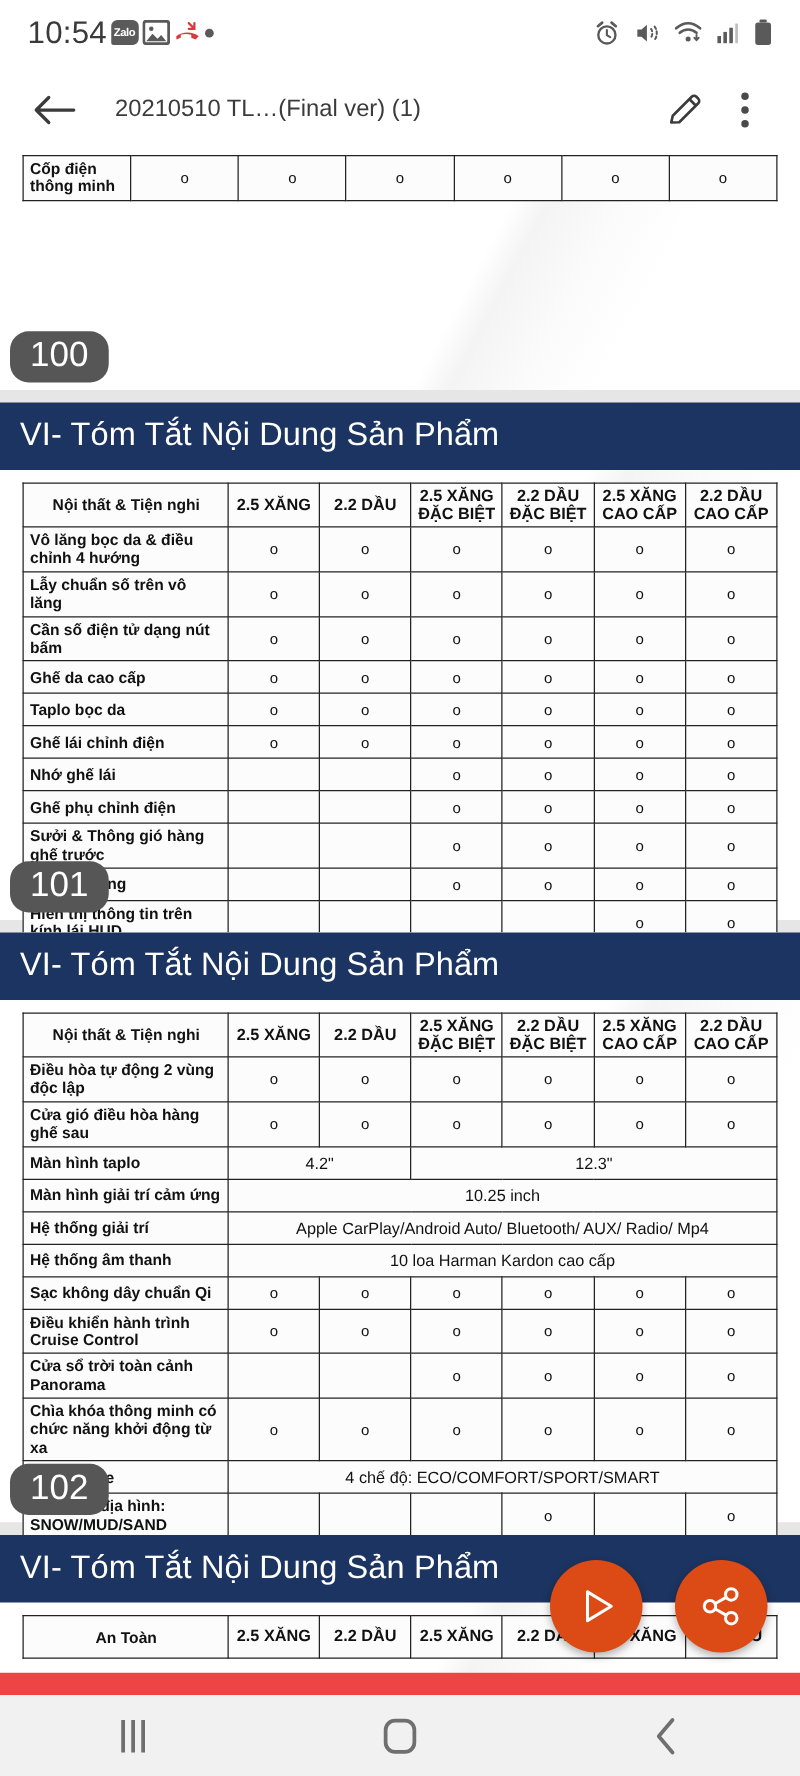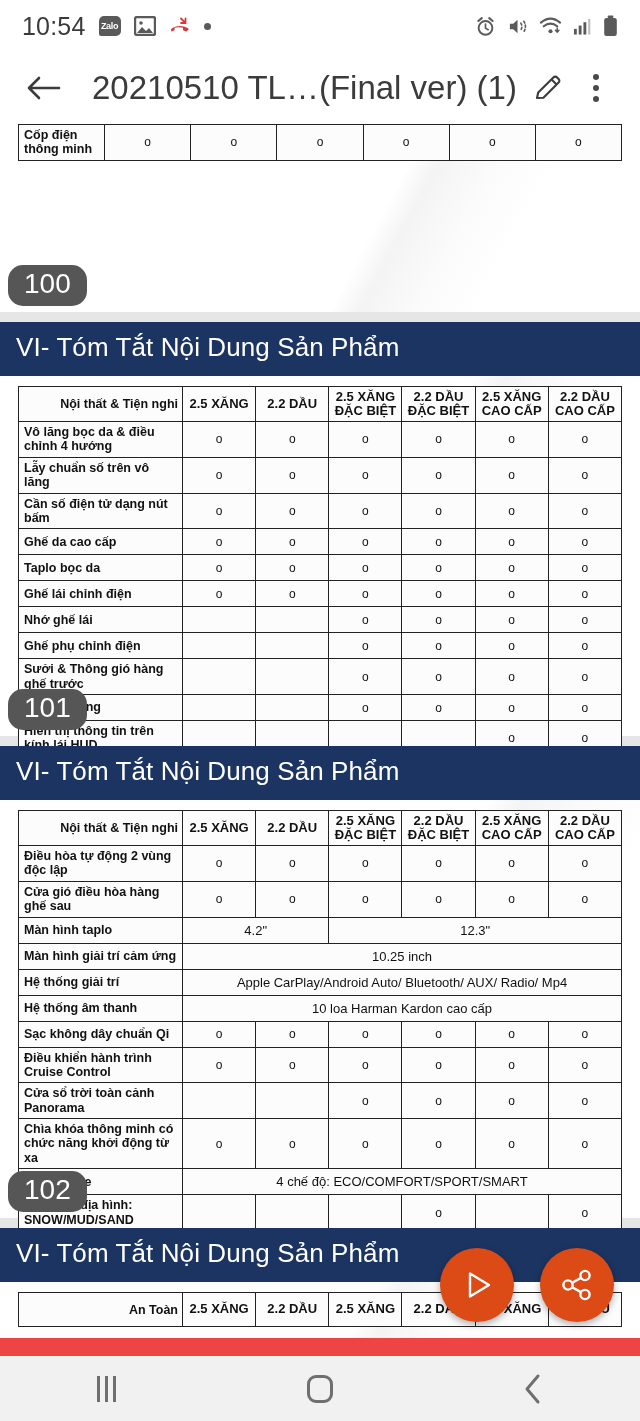--- a/index.html
+++ b/index.html
@@ -10,38 +10,38 @@
     overflow: hidden;
   }
   #root { position: relative; width: 640px; height: 1421px; background: #f1f1f1; }
 
   
   .statusbar {
     position: absolute; top: 0; left: 0; width: 640px; height: 52px;
     background: #ffffff; display: flex; align-items: center;
     padding: 0 22px;
   }
-  .sb-left { display: flex; align-items: center; gap: 13px; }
+  .sb-left { display: flex; align-items: center; gap: 3px; }
   .sb-time { font-size: 25px; color: #3a3a3a; letter-spacing: .2px; }
   .sb-right { margin-left: auto; display: flex; align-items: center; gap: 11px; }
   .ic { display: inline-flex; align-items: center; justify-content: center; }
   .zalo-ic {
     width: 22px; height: 20px; background: #5a5a5a; border-radius: 5px 5px 5px 2px;
     color: #fff; font-size: 9px; font-weight: bold; letter-spacing: -.3px;
     display: flex; align-items: center; justify-content: center; line-height: 1;
   }
   .dot-ic { width: 7px; height: 7px; border-radius: 50%; background: #5a5a5a; }
 
   
   .appbar {
     position: absolute; top: 52px; left: 0; width: 640px; height: 72px;
     background: #ffffff; display: flex; align-items: center; padding: 0 20px;
   }
   .appbar-title {
-    font-size: 33px; color: #3b3b3b; margin-left: 24px; white-space: nowrap;
+    font-size: 19px; color: #3b3b3b; margin-left: 24px; white-space: nowrap;
     overflow: hidden; text-overflow: ellipsis; flex: 1;
   }
   .appbar-btn { width: 48px; height: 48px; display: flex; align-items: center; justify-content: center; flex: 0 0 auto; }
   .kebab { display: flex; flex-direction: column; gap: 5px; align-items: center; }
   .kebab span { width: 6px; height: 6px; border-radius: 50%; background: #4a4a4a; display: block; }
 
   
   .doc {
     position: absolute; top: 124px; left: 0; width: 640px; height: 1232px;
     background: #ef4444; overflow: hidden;
@@ -65,21 +65,21 @@
   
   table.spec {
     border-collapse: collapse; width: 604px; margin: 10px auto 0 auto;
     table-layout: fixed; background: #fcfcfc;
   }
   table.spec td, table.spec th {
     border: 1.4px solid #222; font-size: 12.5px; color: #111;
     padding: 3px 4px; vertical-align: middle;
   }
   table.spec th.hl, table.spec td.hl {
-    font-weight: bold; text-align: right; padding-left: 5px; width: 164px;
+    font-weight: bold; text-align: center; padding-left: 5px; width: 164px;
   }
   table.spec th.hc {
     font-weight: bold; text-align: center; font-size: 13px; line-height: 1.08;
   }
   table.spec td.mark { text-align: center; font-size: 12px; }
   table.spec td.span { text-align: center; font-size: 13px; font-weight: normal; }
   table.spec td.lbl { font-weight: bold; text-align: left; padding-left: 5px; line-height: 1.15; }
   .rowh-1 { height: 26px; }
   .rowh-2 { height: 34px; }
 

